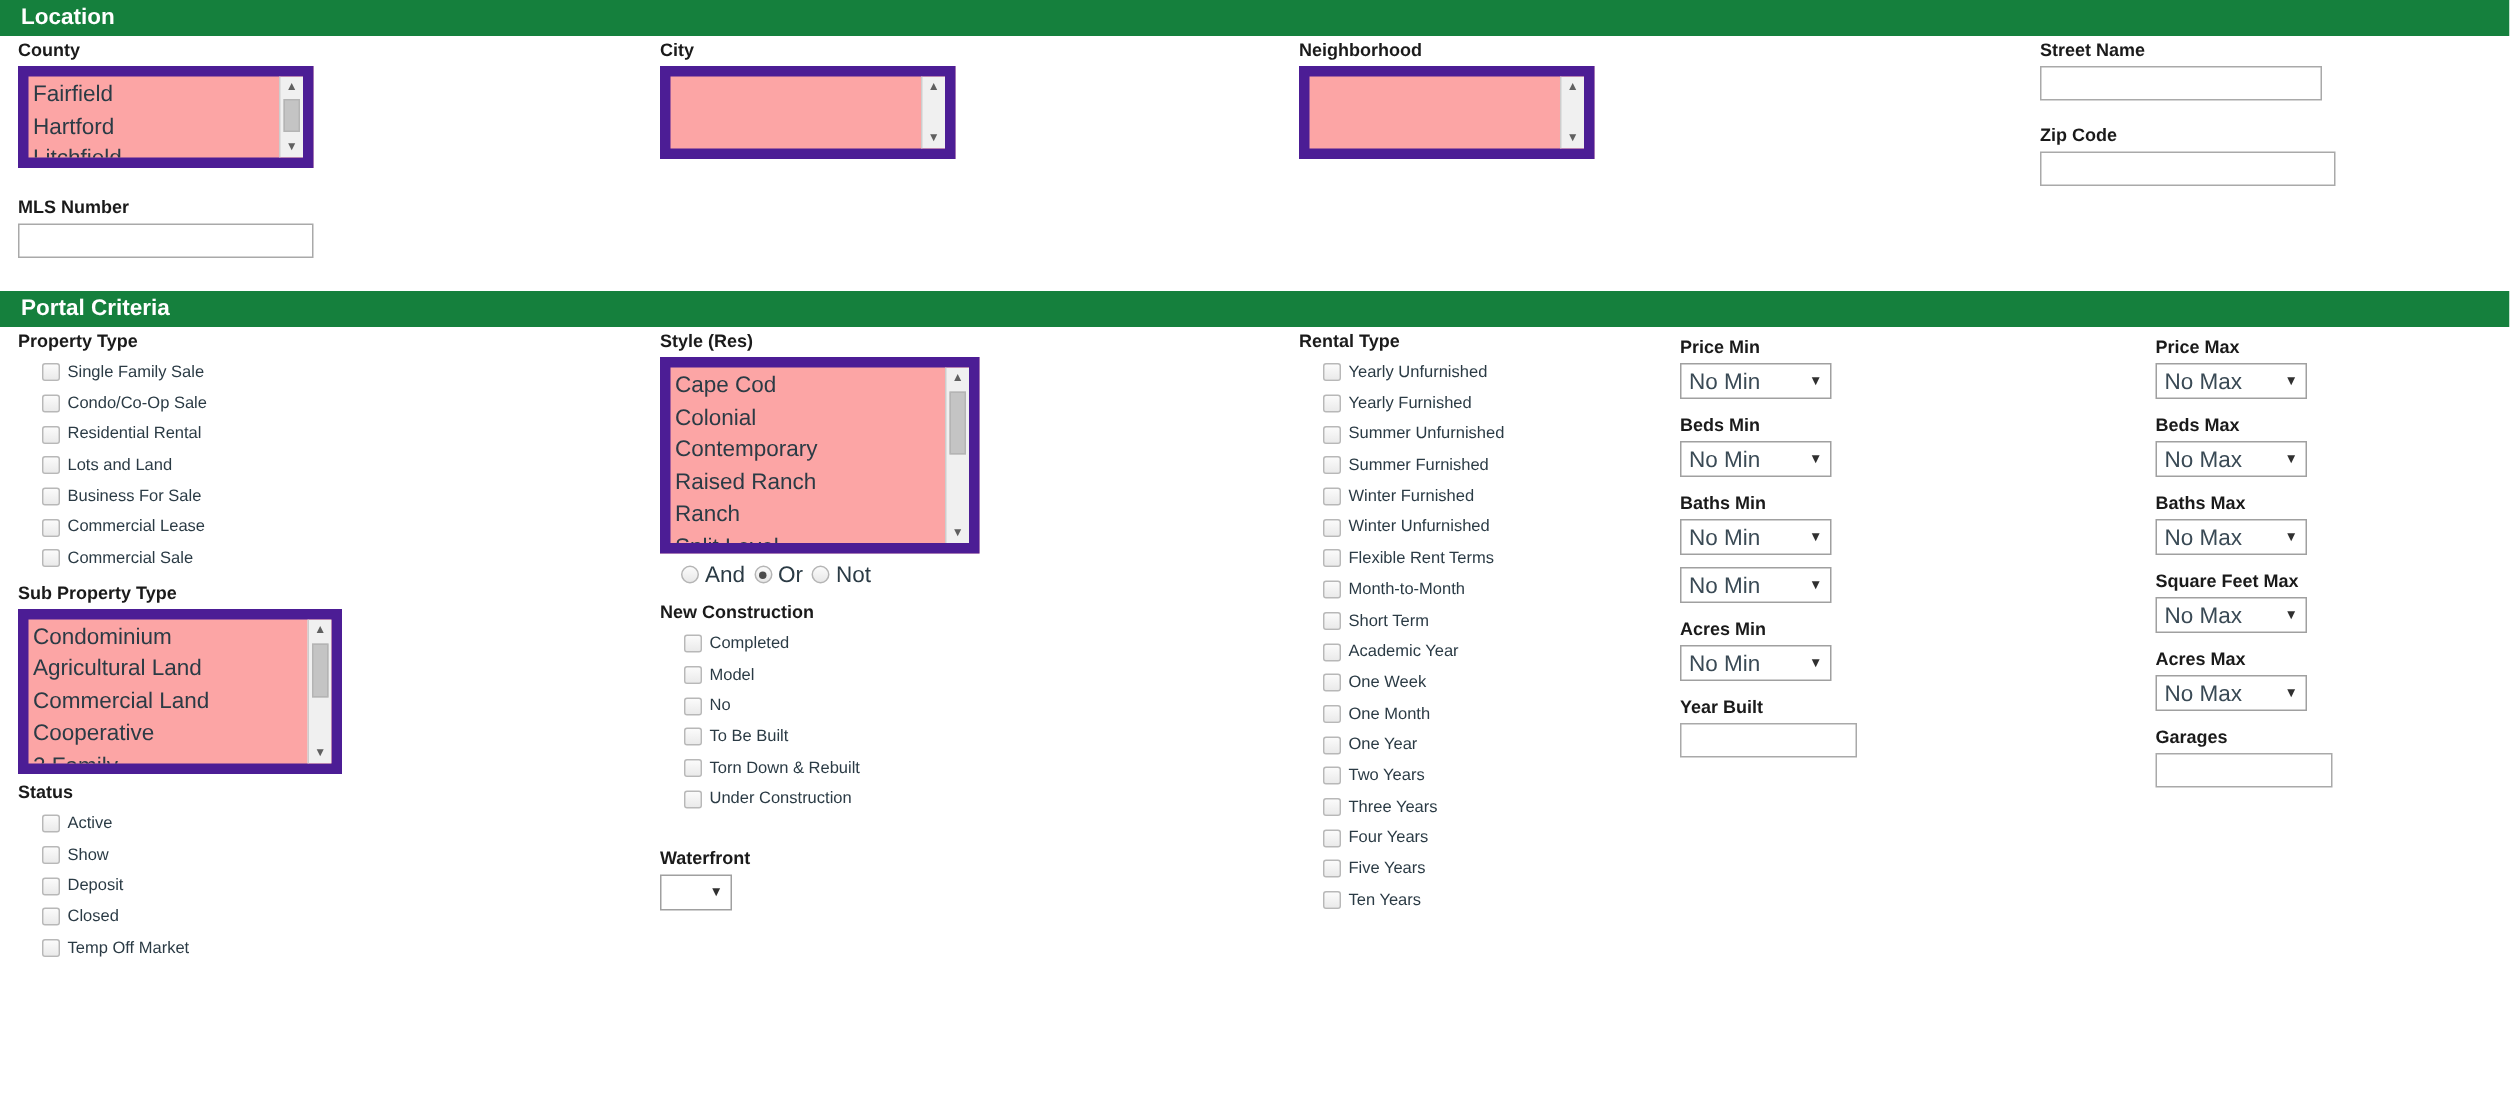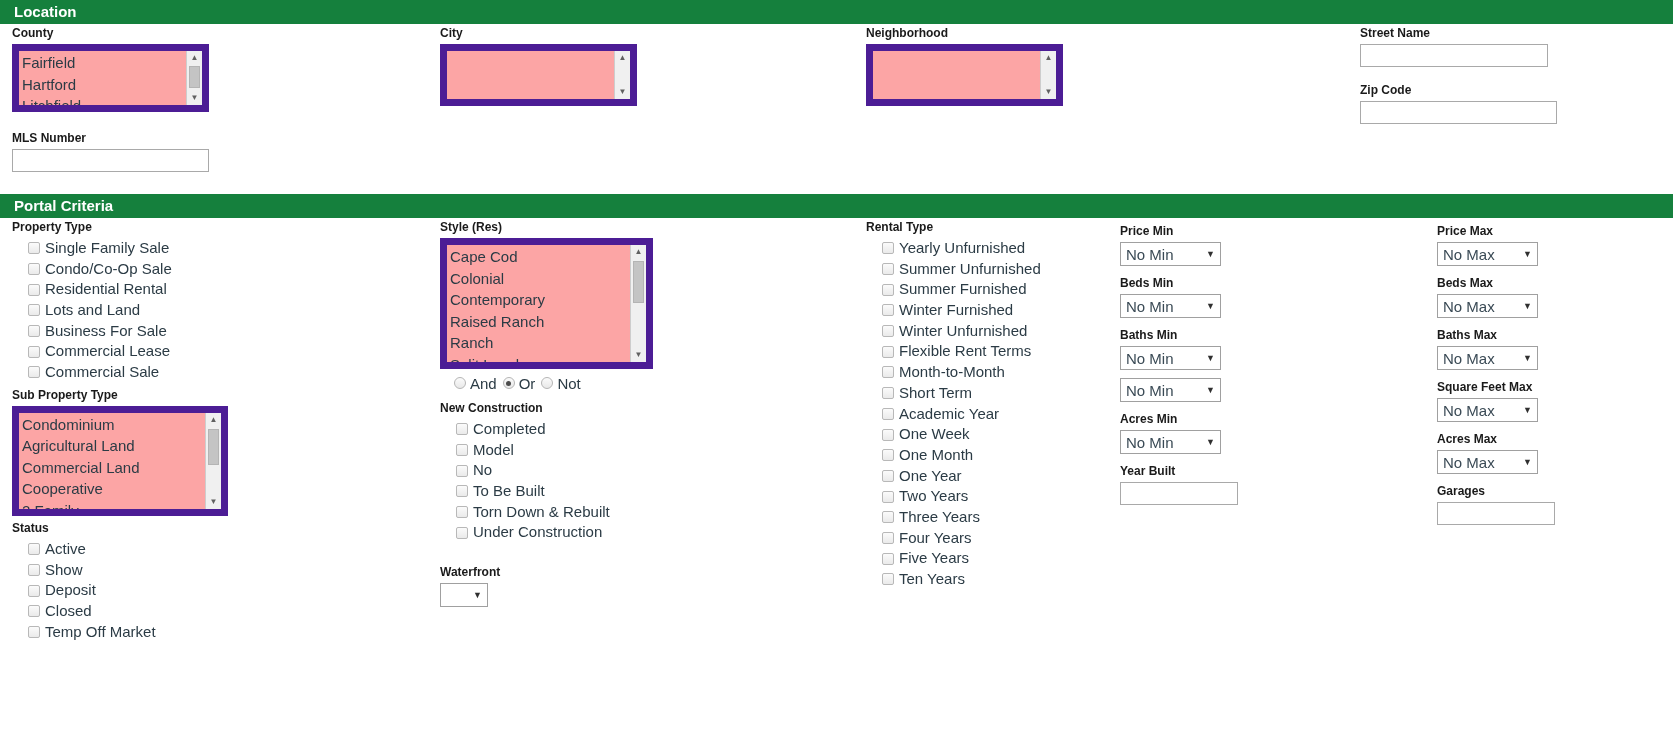--- a/index.html
+++ b/index.html
@@ -119,21 +119,21 @@
     width: 12px;
     height: 12px;
     border: 1px solid #b8b8b8;
     background: linear-gradient(#fbfbfb, #eaeaea);
     border-radius: 2px;
     box-sizing: border-box;
     margin: 0 5px 0 16px;
     flex: 0 0 auto;
   }
   .cblabel {
-    font-size: 15px;
+    font-size: 11px;
     color: #2b3b45;
     white-space: nowrap;
   }
 
   
   .radio-row {
     display: flex;
     align-items: center;
     margin: 4px 0 0 8px;
     height: 20px;
@@ -405,20 +405,24 @@
 
   <div class="pc pc-rental">
     <span class="field-label">Rental Type</span>
     <div id="rental-list">
         <div class="cbrow">
           <span class="cbox"></span>
           <span class="cblabel">Yearly Unfurnished</span>
         </div>
         <div class="cbrow">
           <span class="cbox"></span>
+          <span class="cblabel">Yearly Furnished</span>
+        </div>
+        <div class="cbrow">
+          <span class="cbox"></span>
           <span class="cblabel">Summer Unfurnished</span>
         </div>
         <div class="cbrow">
           <span class="cbox"></span>
           <span class="cblabel">Summer Furnished</span>
         </div>
         <div class="cbrow">
           <span class="cbox"></span>
           <span class="cblabel">Winter Furnished</span>
         </div>

